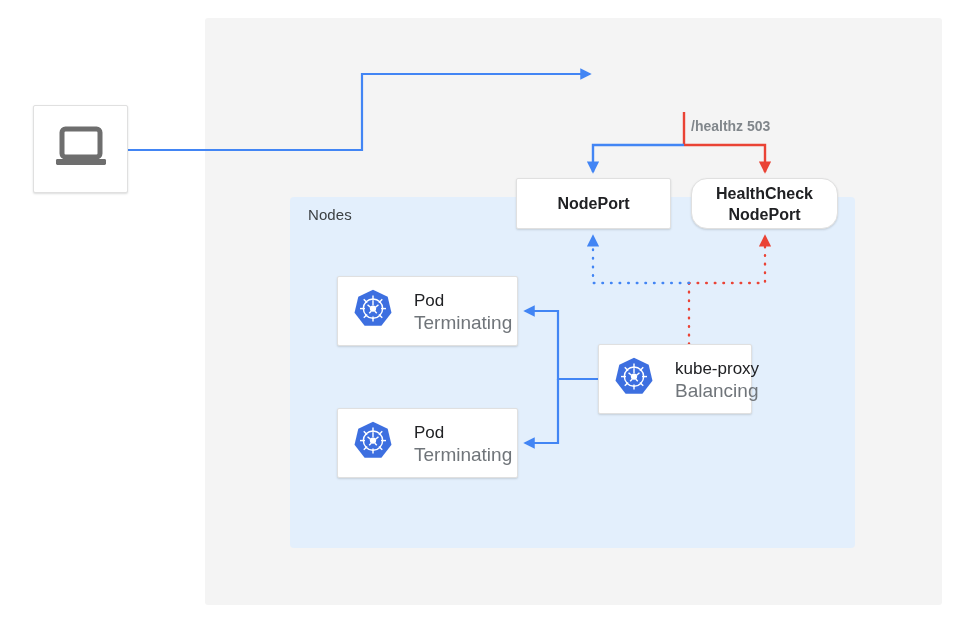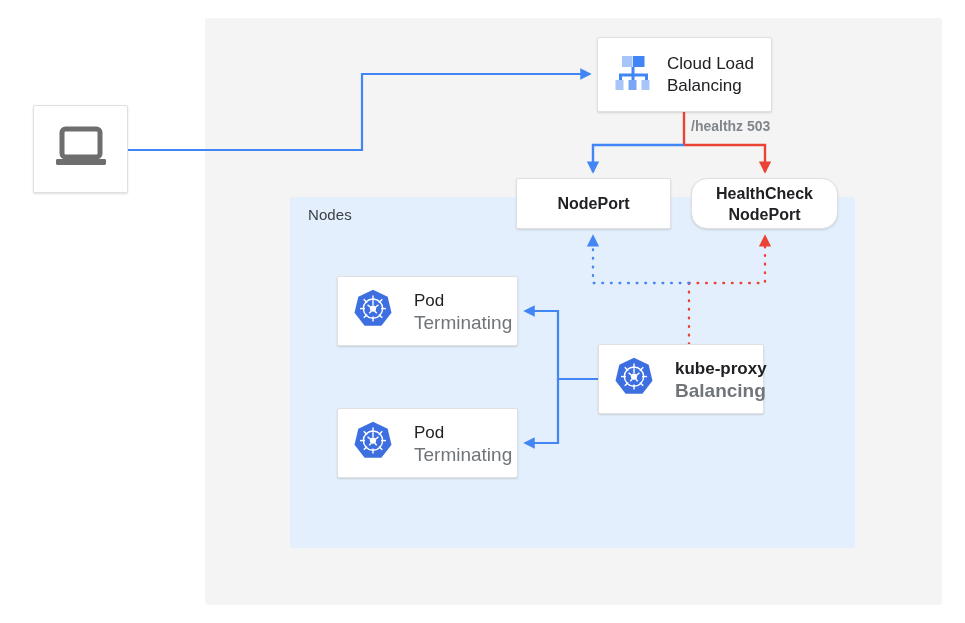--- a/index.html
+++ b/index.html
@@ -104,21 +104,21 @@
   #hc-box {
     left: 691px; top: 178px; width: 147px; height: 51px; border-radius: 16px;
   }
   
   #pod1-box { left: 337px; top: 276px; width: 181px; height: 70px; }
   #pod2-box { left: 337px; top: 408px; width: 181px; height: 70px; }
   #pod1-box .card-row, #pod2-box .card-row { padding-left: 14px; }
   #pod1-box .card-text, #pod2-box .card-text { margin-left: 20px; }
   
   #kubeproxy-box {
-    left: 598px; top: 344px; width: 166px; height: 70px; font-weight: bold;
+    left: 598px; top: 344px; width: 154px; height: 70px;
   }
   #kubeproxy-box .card-row { padding-left: 14px; }
   #kubeproxy-box .card-text { margin-left: 20px; }
   .healthz-label {
     position: absolute;
     left: 691px;
     top: 118px;
     font-size: 14px;
     font-weight: bold;
     color: #80868b;
@@ -173,42 +173,20 @@
     <div class="card-row">
       <span>
         <svg width="54" height="44" viewBox="0 0 54 44">
           <rect x="8" y="4" width="38" height="28" rx="3.5" fill="none" stroke="#6e6e6e" stroke-width="5"></rect>
           <rect x="2" y="34" width="50" height="6" rx="1.4" fill="#6e6e6e"></rect>
         </svg>
       </span>
     </div>
   </div>
 
-  <div class="card" id="clb-box">
-    <div class="card-row">
-      <span>
-        <svg width="44" height="40" viewBox="0 0 44 40">
-          <rect x="11" y="3" width="10.5" height="11" fill="#a7c5f9"></rect>
-          <rect x="22" y="3" width="11.5" height="11" fill="#4285f4"></rect>
-          <rect x="20.5" y="14" width="3" height="8" fill="#4285f4"></rect>
-          <rect x="8" y="20.5" width="29" height="3" fill="#4285f4"></rect>
-          <rect x="8" y="23" width="3" height="6" fill="#4285f4"></rect>
-          <rect x="20.5" y="23" width="3" height="6" fill="#4285f4"></rect>
-          <rect x="34" y="23" width="3" height="6" fill="#4285f4"></rect>
-          <rect x="4.5" y="27" width="8" height="10" fill="#a7c5f9"></rect>
-          <rect x="17.5" y="27" width="8" height="10" fill="#7aa6f7"></rect>
-          <rect x="30.5" y="27" width="8" height="10" fill="#a7c5f9"></rect>
-        </svg>
-      </span>
-      <span class="card-text">
-        <span class="title-line">Cloud Load</span>
-        <span class="title-line">Balancing</span>
-      </span>
-    </div>
-  </div>
 
   <div class="card" id="nodeport-box">
     <div class="center-bold">NodePort</div>
   </div>
 
   <div class="card" id="hc-box">
     <div class="center-bold">
       <span>
         <span>HealthCheck</span><br>
         <span>NodePort</span>

